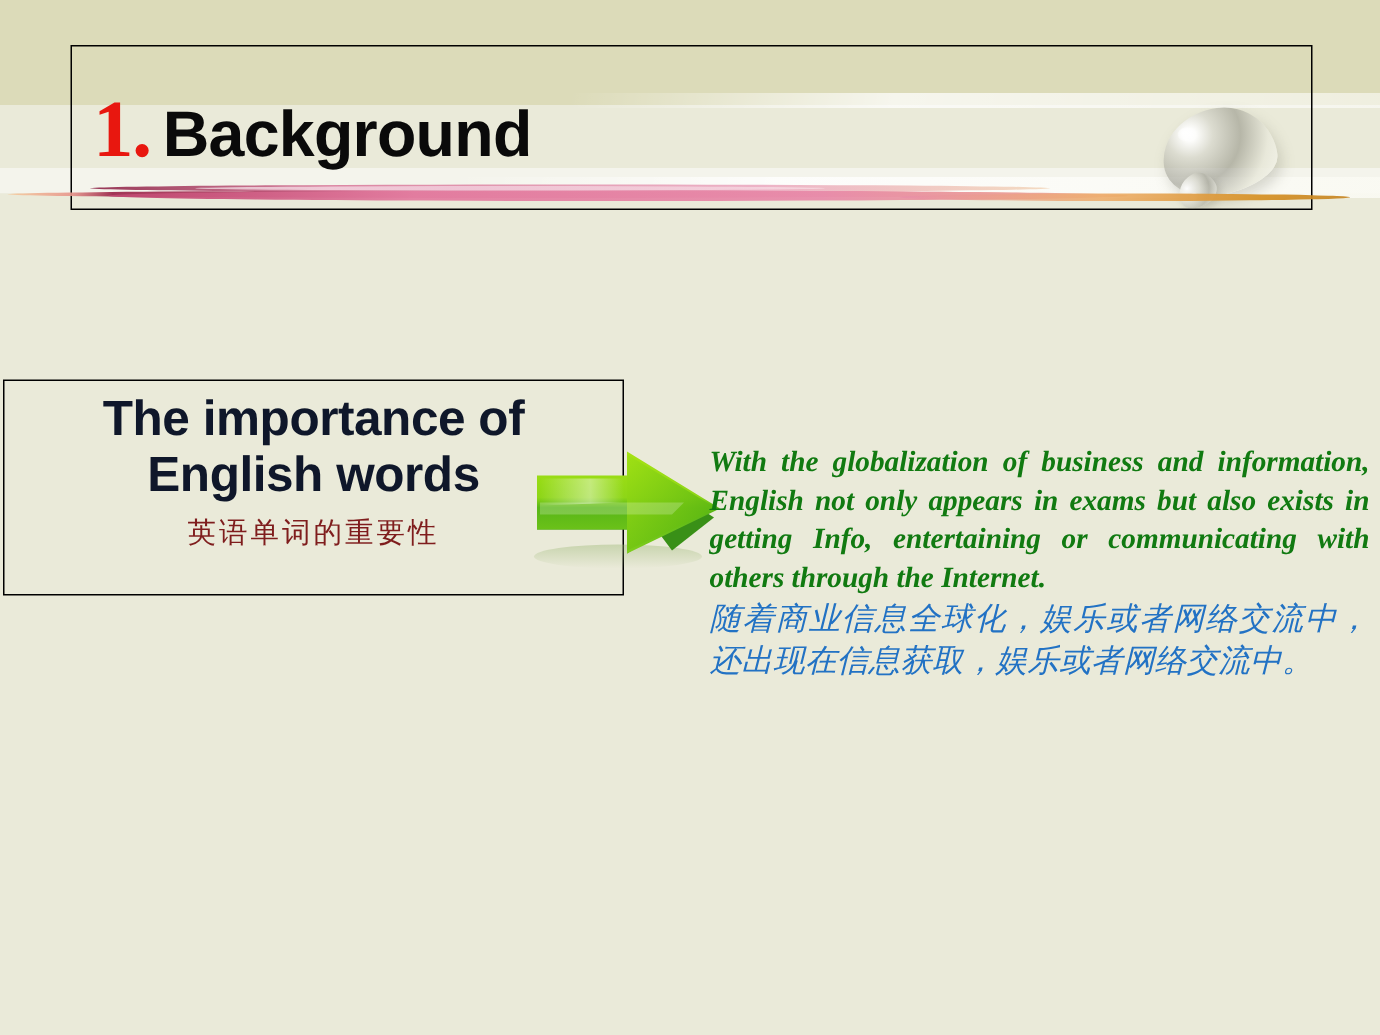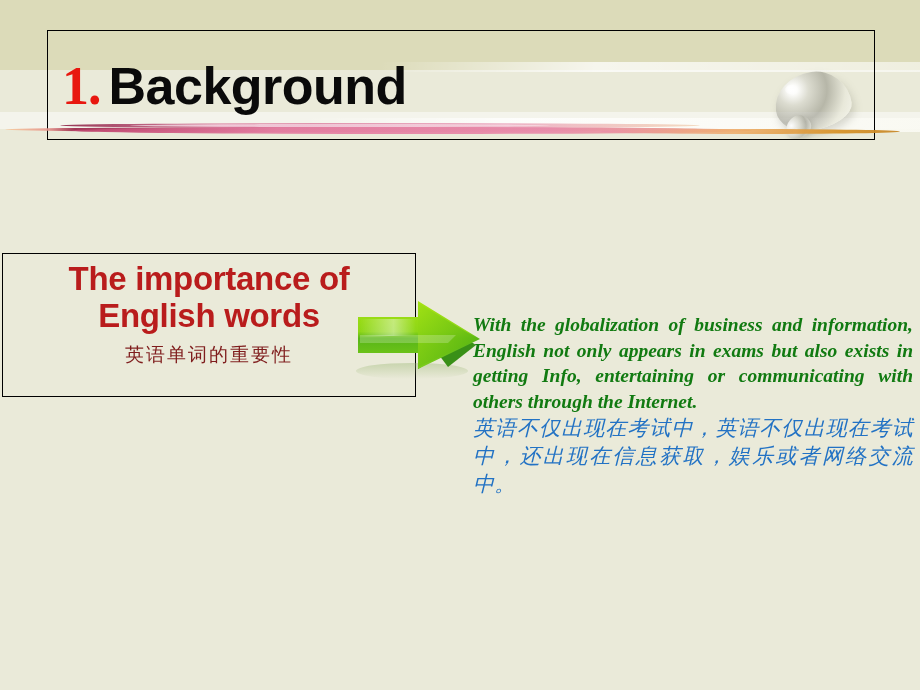--- a/index.html
+++ b/index.html
@@ -73,21 +73,21 @@
   }
   .title-num {
     font-family: "Liberation Serif", "DejaVu Serif", serif;
     font-size: 54px;
     font-weight: bold;
     color: #e8170f;
     letter-spacing: -1px;
   }
   .title-word {
     font-family: "Liberation Sans", sans-serif;
-    font-size: 52px;
+    font-size: 43px;
     font-weight: bold;
     color: #0a0a0a;
     letter-spacing: -0.5px;
     margin-left: 8px;
   }
 
   
   .drop-big {
     position: absolute;
     left: 727px;
@@ -163,21 +163,21 @@
     height: 144px;
     border: 1.4px solid #000;
     box-sizing: border-box;
     text-align: center;
     padding-top: 6px;
   }
   #statement-en {
     font-family: "Liberation Sans", sans-serif;
     font-size: 33px;
     font-weight: bold;
-    color: #b91c1c;
+    color: #0f172a;
     line-height: 1.13;
     letter-spacing: -0.3px;
     padding: 0 6px;
   }
   #statement-zh {
     margin-top: 7px;
     font-family: "Liberation Serif", "DejaVu Serif", serif;
     font-size: 19px;
     color: #7f1d1d;
     letter-spacing: 2px;
@@ -190,21 +190,21 @@
     top: 297px;
     width: 132px;
     height: 86px;
     pointer-events: none;
   }
 
   
   #explain {
     position: absolute;
     left: 473px;
-    top: 312px;
+    top: 296px;
     width: 440px;
   }
   .para-en {
     font-family: "Liberation Serif", "DejaVu Serif", serif;
     font-size: 19.5px;
     font-weight: bold;
     font-style: italic;
     color: #117a11;
     line-height: 1.32;
     text-align: justify;
@@ -290,16 +290,16 @@
     <path d="M6,20 L66,20 L66,4 L128,42 L66,72 L66,56 L6,56 Z" fill="url(#gTopFace)"></path>
 
     <path d="M66,6 L126,42 L66,70 Z" fill="url(#gTip)" opacity="0.9"></path>
 
     <path d="M8,22 L64,22 L64,38 L8,40 Z" fill="url(#gGlow)" opacity="0.8"></path>
     <path d="M8,38 L104,38 L96,46 L8,46 Z" fill="rgba(255,255,255,0.22)"></path>
   </svg>
 
   <div id="explain">
     <div class="para-en">With the globalization of business and information, English not only appears in exams but also exists in getting Info, entertaining or communicating with others through the Internet.</div>
-    <div class="para-zh">英语不仅出现在考试中，英语不仅出现在考试中，还出现在信息获取，娱乐或者网络交流中。</div>
+    <div class="para-zh">随着商业信息全球化，娱乐或者网络交流中，还出现在信息获取，娱乐或者网络交流中。</div>
   </div>
 
 </div>
 
 </body></html>

